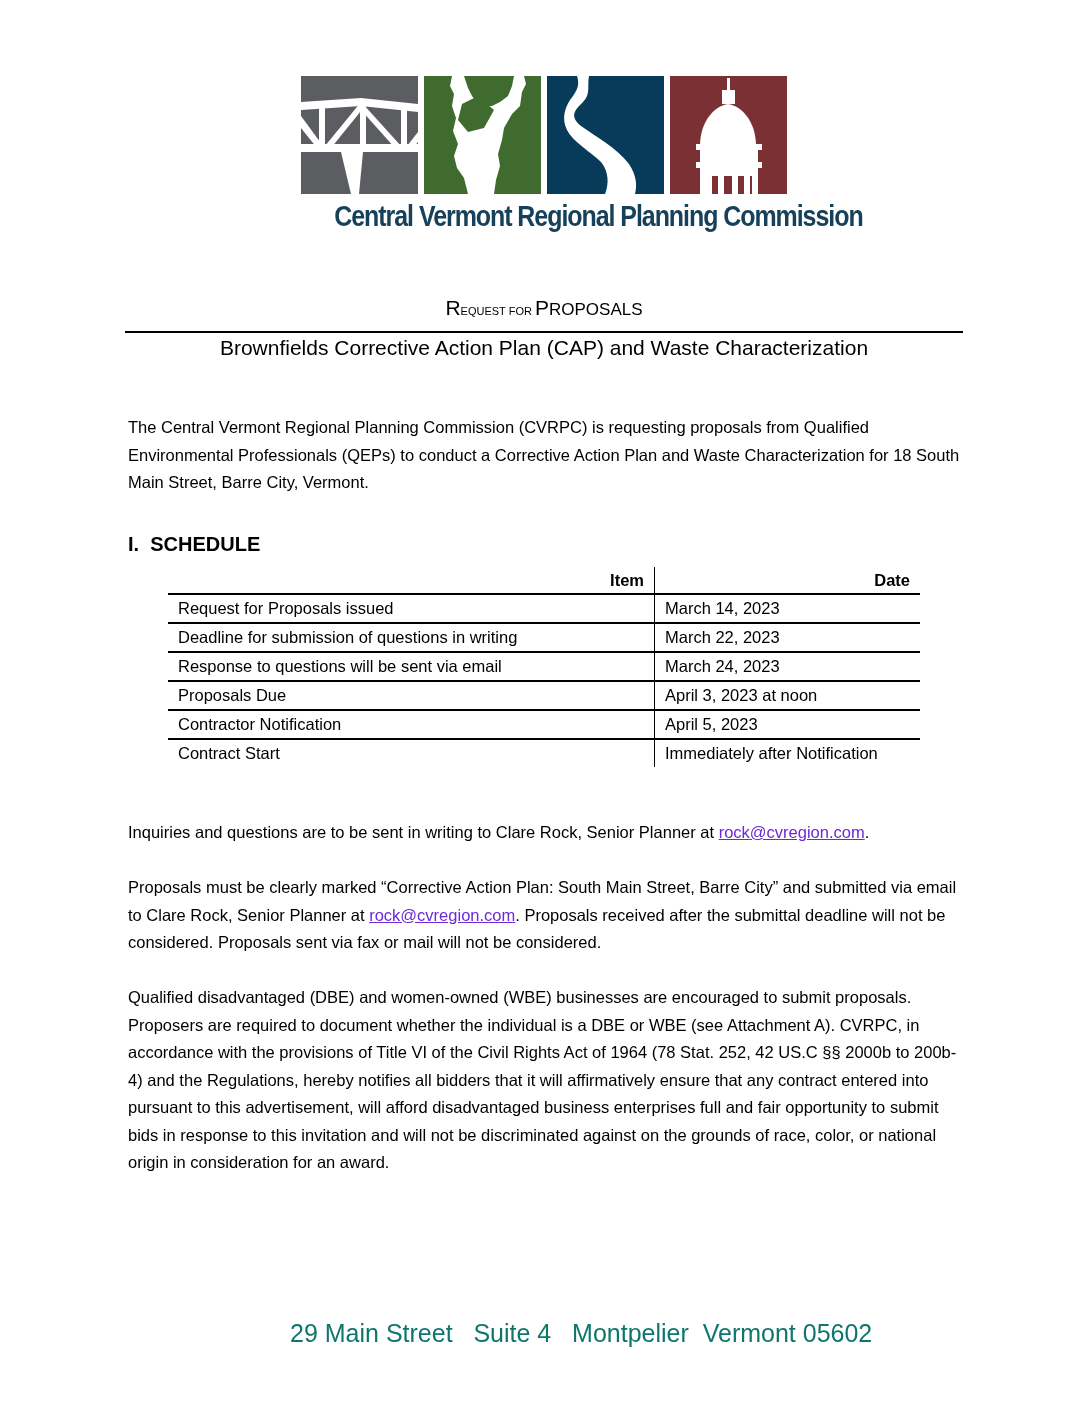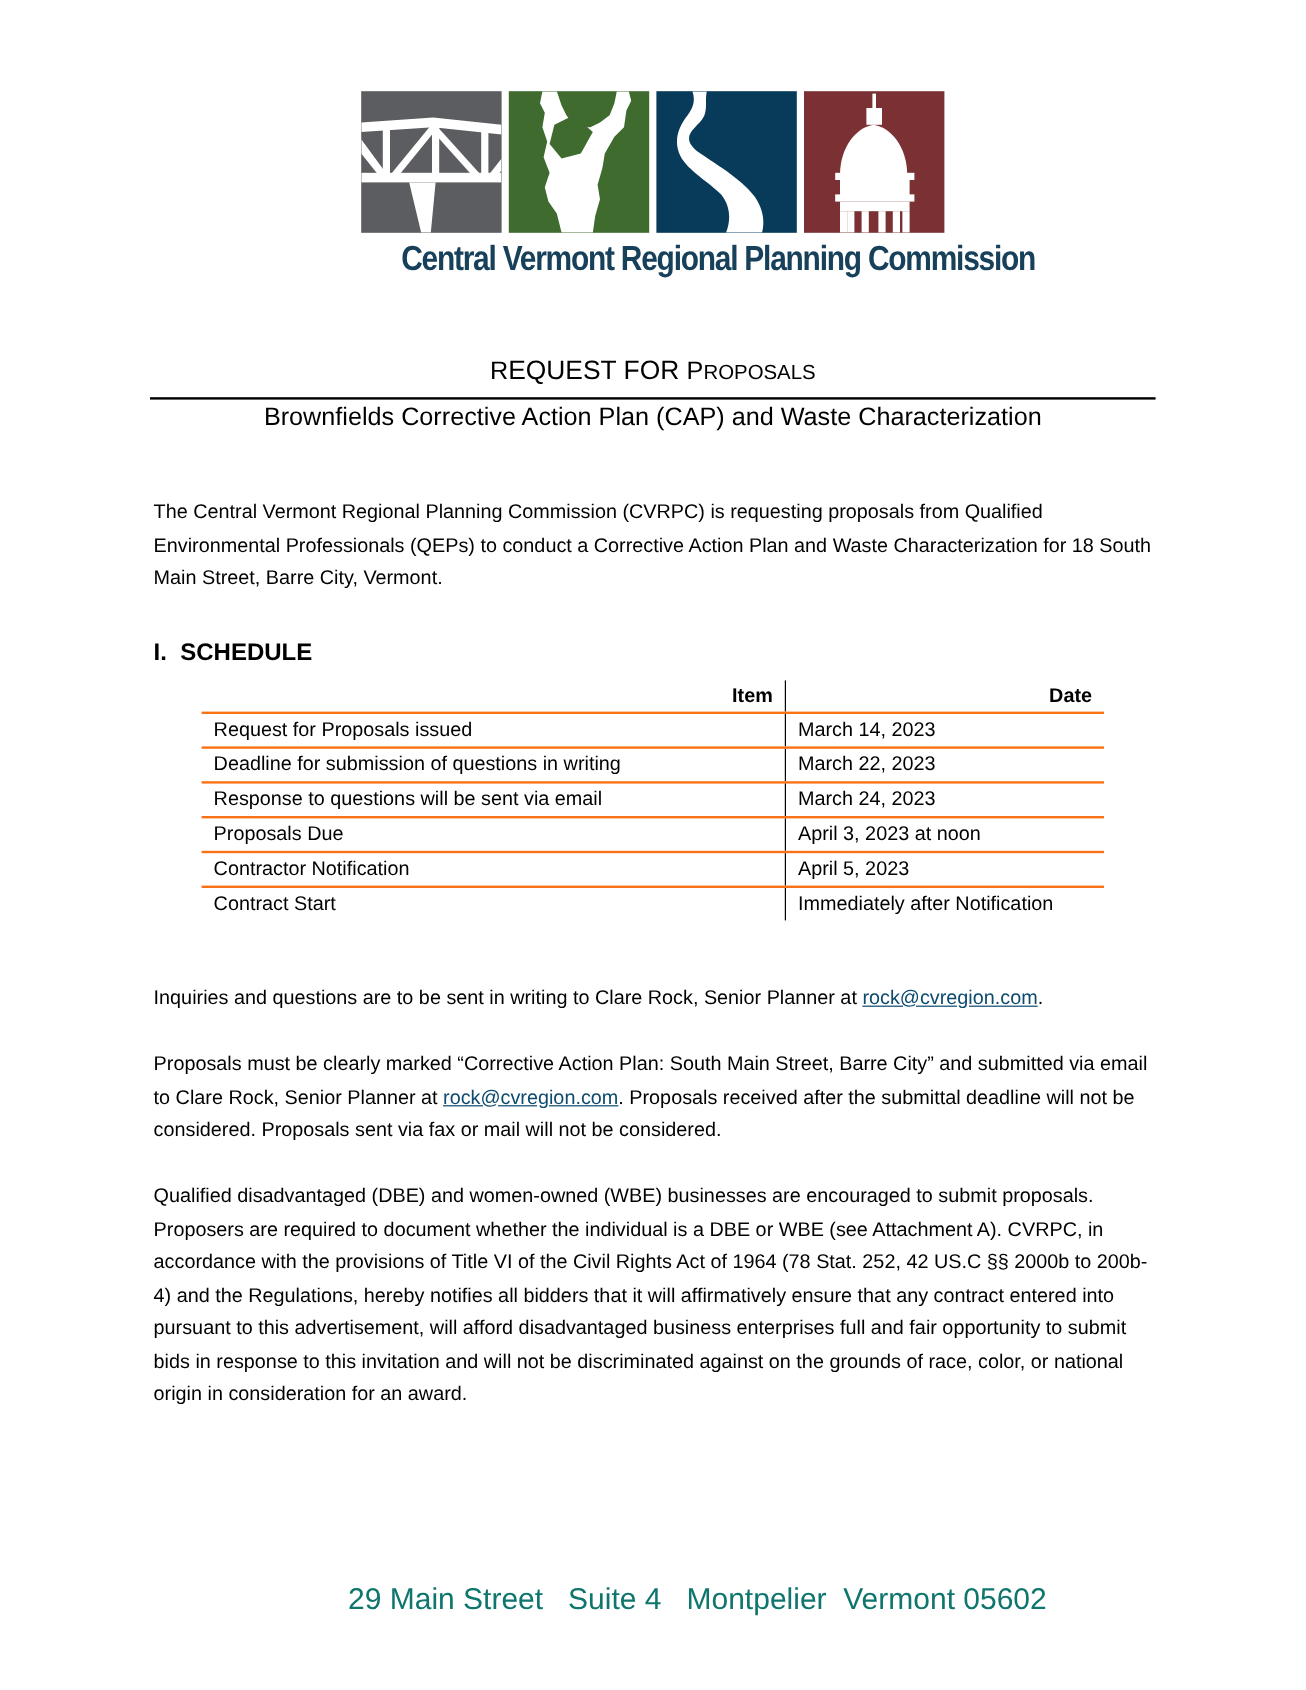--- a/index.html
+++ b/index.html
@@ -15,22 +15,22 @@
   .rfp-title .sc { font-variant: small-caps; }
   .title-rule { position: absolute; left: 125px; top: 331px; width: 838px; height: 0; border-top: 2px solid #000; }
   .subtitle { position: absolute; left: 125px; top: 336px; width: 838px; text-align: center; font-size: 21px; }
   .para { position: absolute; left: 128px; width: 840px; font-size: 16.5px; line-height: 27.5px; }
   .heading { position: absolute; left: 128px; top: 506px; font-size: 20px; font-weight: bold; margin-top: 27px; }
   table.schedule { position: absolute; left: 168px; top: 567px; width: 752px; border-collapse: collapse; font-size: 16.5px; }
   table.schedule td, table.schedule th { padding: 0 10px; height: 27px; text-align: left; vertical-align: middle; }
   table.schedule th { font-weight: bold; height: 26px; text-align: right; }
   table.schedule td.c1, table.schedule th.c1 { width: 466px; }
   table.schedule td.c2, table.schedule th.c2 { border-left: 1.5px solid #000; }
-  table.schedule tr.row td { border-top: 2px solid #f97316; }
-  a.mail { color: #0c4a6e; text-decoration: underline; }
+  table.schedule tr.row td { border-top: 2px solid #000000; }
+  a.mail { color: #6d28d9; text-decoration: underline; }
   .footer { position: absolute; left: 290px; top: 1320px; width: 510px; text-align: center;
             color: #0f766e; font-size: 25px; line-height: 26px; }
 </style>
 </head>
 <body>
 
 <div class="logo">
 
   <div class="logo-block" style="left:0;width:117px;background:#5b5d60;">
     <svg width="117" height="118" viewBox="0 0 117 118">
@@ -74,21 +74,21 @@
       <rect x="62" y="100" width="6" height="18" fill="#fff"></rect>
       <rect x="74" y="100" width="6" height="18" fill="#fff"></rect>
       <rect x="30" y="100" width="6" height="18" fill="#fff"></rect>
       <rect x="82" y="100" width="6" height="18" fill="#fff"></rect>
     </svg>
   </div>
 </div>
 <div class="logo-text">Central Vermont Regional Planning Commission</div>
 
 <div class="rfp-title">
-  <span>R</span><span class="sc" style="font-size:22px;text-transform:uppercase">equest for </span><span>P</span><span class="sc" style="font-size:17px;text-transform:uppercase">roposals</span>
+  <span>R</span><span class="sc" style="font-size:11px;text-transform:uppercase">equest for </span><span>P</span><span class="sc" style="font-size:17px;text-transform:uppercase">roposals</span>
 </div>
 <div class="title-rule"></div>
 <div class="subtitle">Brownfields Corrective Action Plan (CAP) and Waste Characterization</div>
 
 <div class="para" style="top:394px;margin-top:20px;">The Central Vermont Regional Planning Commission (CVRPC) is requesting proposals from Qualified Environmental Professionals (QEPs) to conduct a Corrective Action Plan and Waste Characterization for 18 South Main Street, Barre City, Vermont.</div>
 
 <div class="heading" style="white-space:pre;">I.  SCHEDULE</div>
 
 <table class="schedule">
   <thead>

